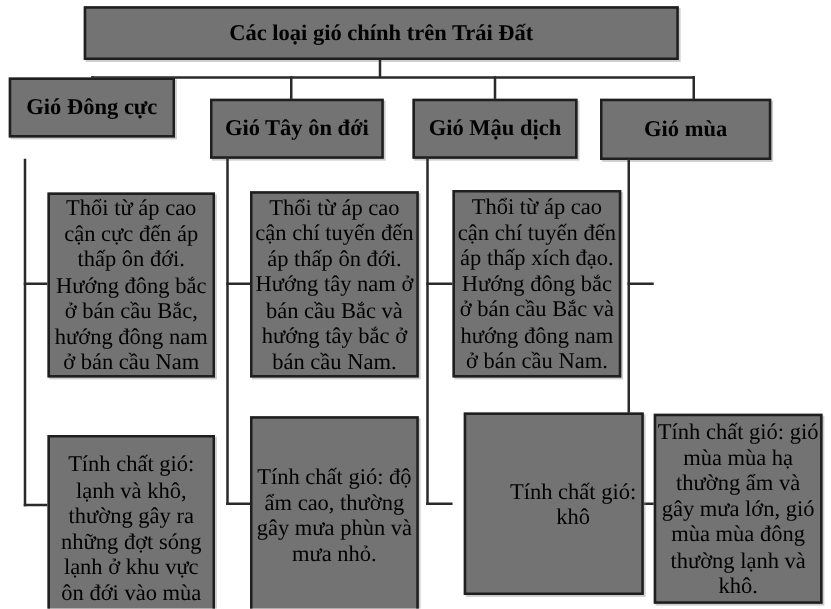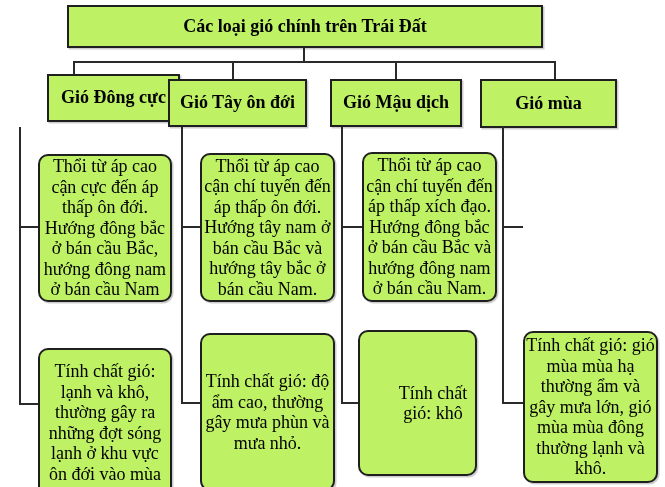--- a/index.html
+++ b/index.html
@@ -9,42 +9,41 @@
     height: 487px;
     background: #ffffff;
     font-family: "Liberation Serif", "DejaVu Serif", serif;
     color: #000000;
     overflow: hidden;
   }
   .box {
     position: absolute;
     box-sizing: border-box;
     border: 2px solid #1f1f1f;
-    background: #bef264;
+    background: #737373;
     display: flex;
     align-items: center;
     justify-content: center;
     text-align: center;
     box-shadow: 1.5px 1.5px 0 rgba(145,145,145,0.45);
   }
   .title-box {
     font-weight: bold;
     font-size: 18px;
     line-height: 1.1;
   }
   .header-box {
     font-weight: bold;
     font-size: 18px;
     line-height: 1.1;
   }
   .desc-box {
     font-size: 18px;
     line-height: 20.5px;
     padding: 0 1px;
-    border-radius: 10px;
   }
   .line {
     position: absolute;
     background: #2a2a2a;
   }
 </style>
 </head>
 <body>
 
 <div id="canvas">
@@ -53,21 +52,21 @@
     <span>Các loại gió chính trên Trái Đất</span>
   </div>
 
   <div class="line" style="left:303px; top:48px; width:2px; height:14px;"></div>
   <div class="line" style="left:73px; top:61px; width:483px; height:2px;"></div>
   <div class="line" style="left:73px;  top:61px; width:2px; height:19px;"></div>
   <div class="line" style="left:232px; top:61px; width:2px; height:19px;"></div>
   <div class="line" style="left:395px; top:61px; width:2px; height:19px;"></div>
   <div class="line" style="left:554px; top:61px; width:2px; height:19px;"></div>
 
-  <div class="box header-box" style="left:7px; top:74px; width:133px; height:48px;margin-left:40px;">
+  <div class="box header-box" style="left:7px; top:62px; width:133px; height:48px;">
     <span>Gió Đông cực</span>
   </div>
   <div class="box header-box" style="left:168px; top:79px; width:139px; height:48px;">
     <span>Gió Tây ôn đới</span>
   </div>
   <div class="box header-box" style="left:330px; top:79px; width:132px; height:48px;">
     <span>Gió Mậu dịch</span>
   </div>
   <div class="box header-box" style="left:480px; top:79px; width:137px; height:49px;">
     <span>Gió mùa</span>
@@ -96,20 +95,20 @@
   <div class="box desc-box" style="left:362px; top:152px; width:135px; height:150px;">
     <span>Thổi từ áp cao cận chí tuyến đến áp thấp xích đạo. Hướng đông bắc ở bán cầu Bắc và hướng đông nam ở bán cầu Nam.</span>
   </div>
 
   <div class="box desc-box" style="left:38px; top:312px; width:134px; height:170px;margin-top:36px;">
     <span>Tính chất gió: lạnh và khô, thường gây ra những đợt sóng lạnh ở khu vực ôn đới vào mùa đông.</span>
   </div>
   <div class="box desc-box" style="left:200px; top:333px; width:135px; height:158px;">
     <span>Tính chất gió: độ ẩm cao, thường gây mưa phùn và mưa nhỏ.</span>
   </div>
-  <div class="box desc-box" style="left:358px; top:330px; width:119px; height:146px;padding-left:32px;">
+  <div class="box desc-box" style="left:371px; top:330px; width:144px; height:146px;padding-left:32px;">
     <span>Tính chất gió: khô</span>
   </div>
   <div class="box desc-box" style="left:523px; top:331px; width:135px; height:152px;">
     <span>Tính chất gió: gió mùa mùa hạ thường ẩm và gây mưa lớn, gió mùa mùa đông thường lạnh và khô.</span>
   </div>
 
 </div>
 
 </body></html>

